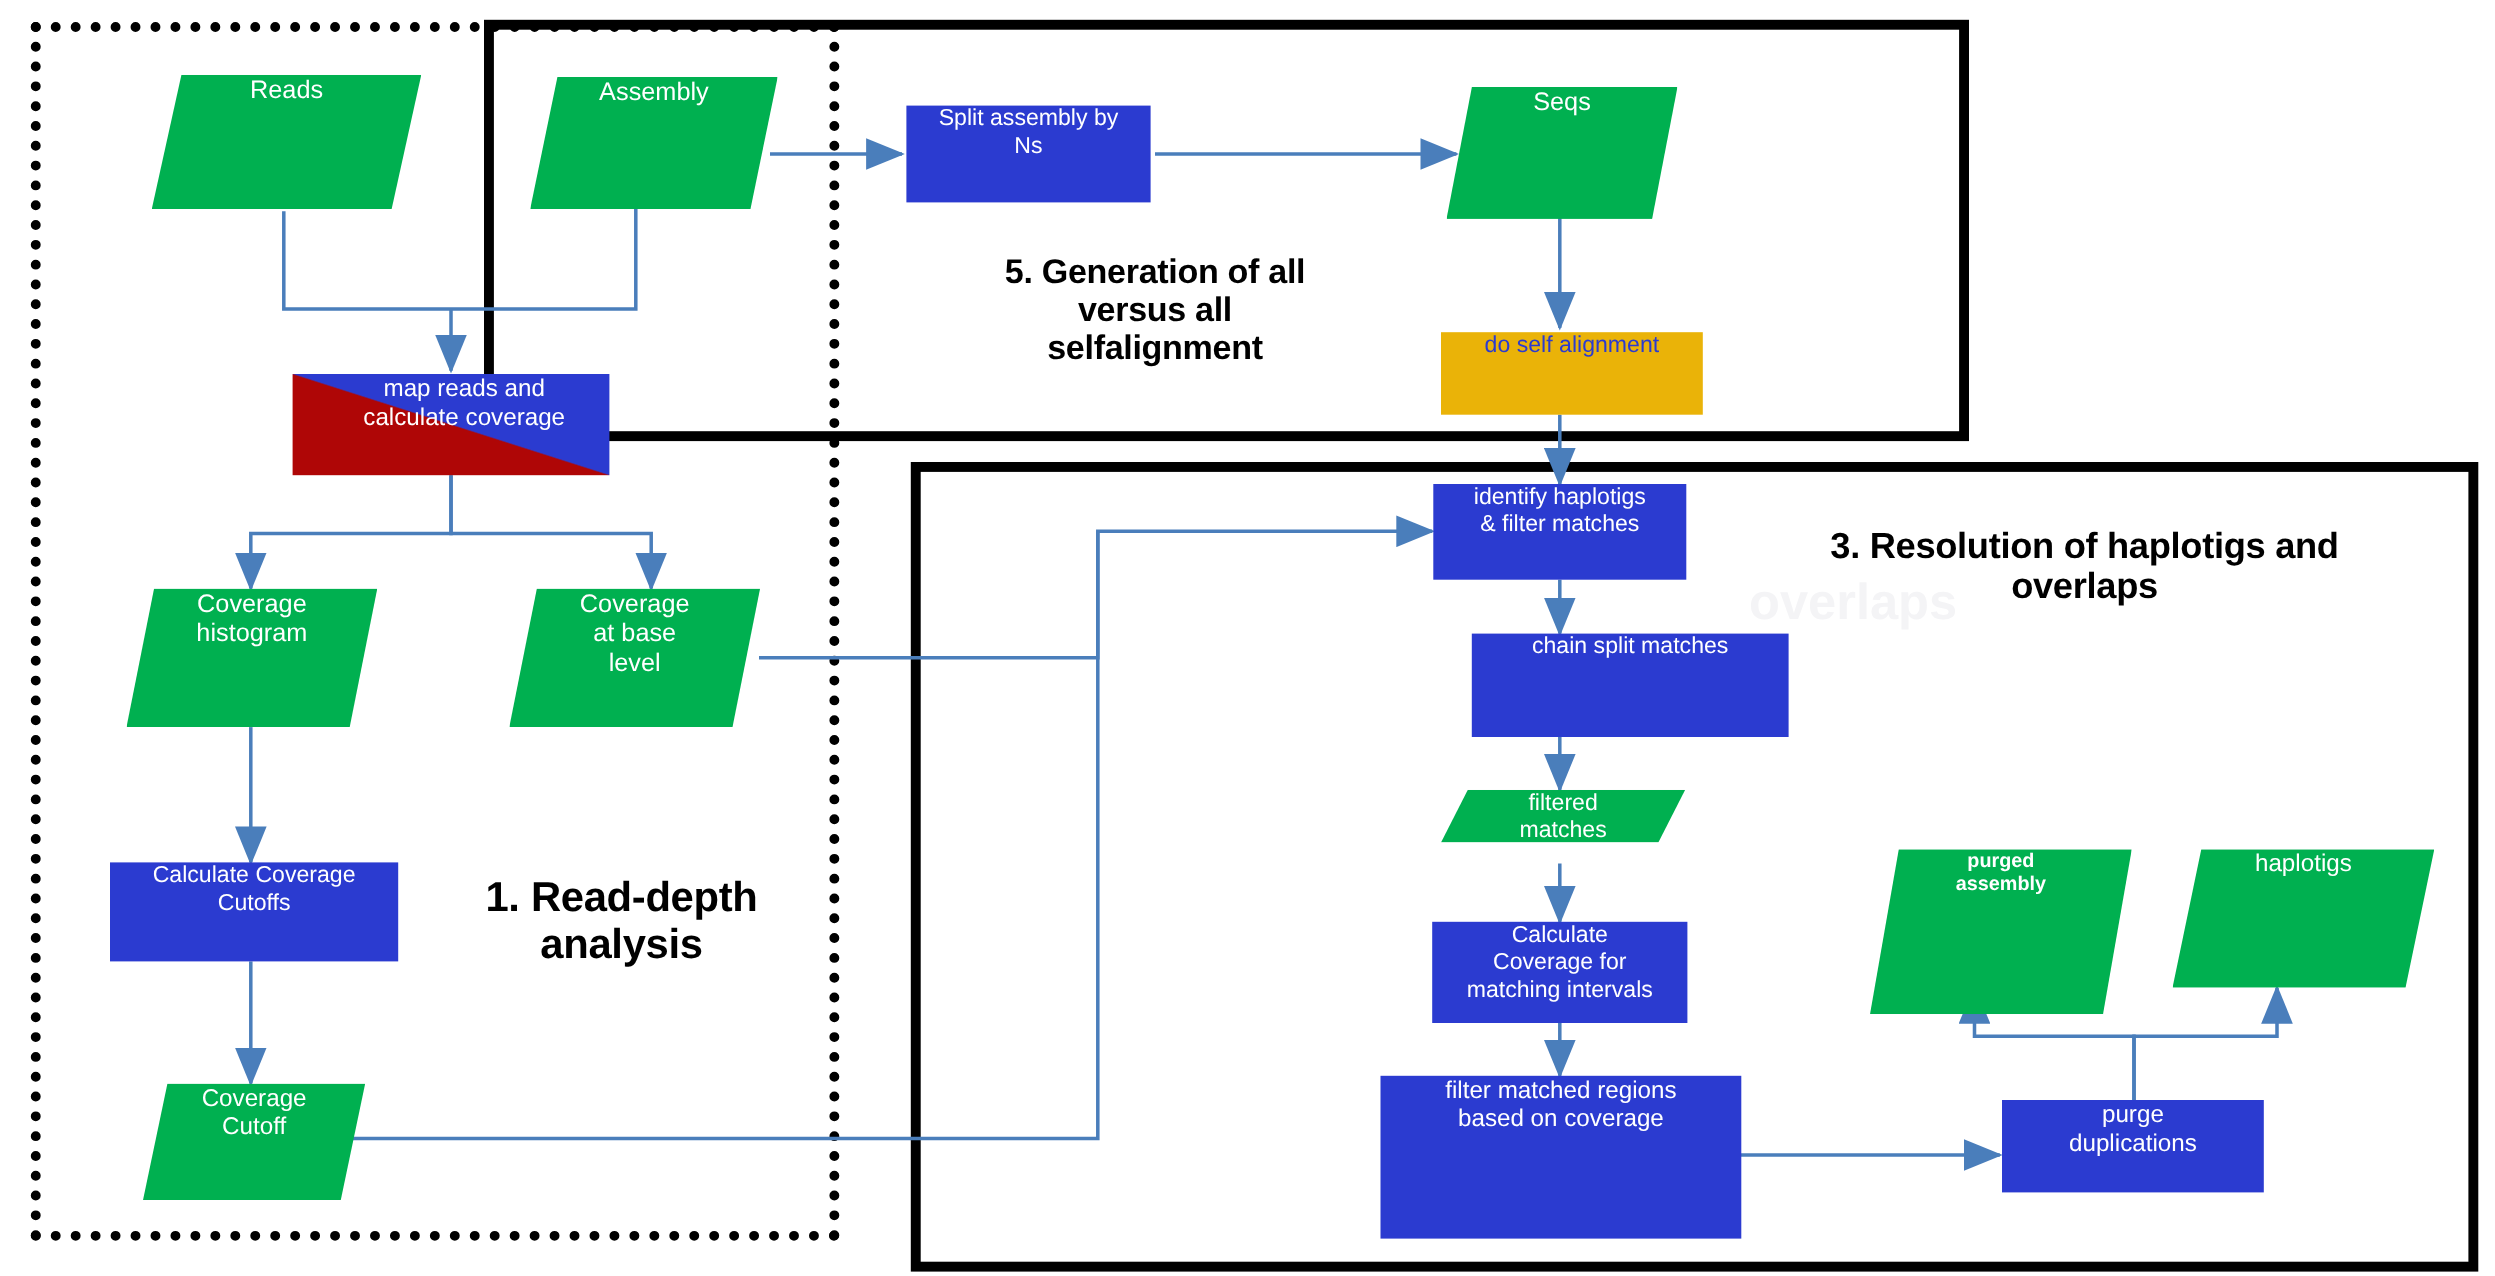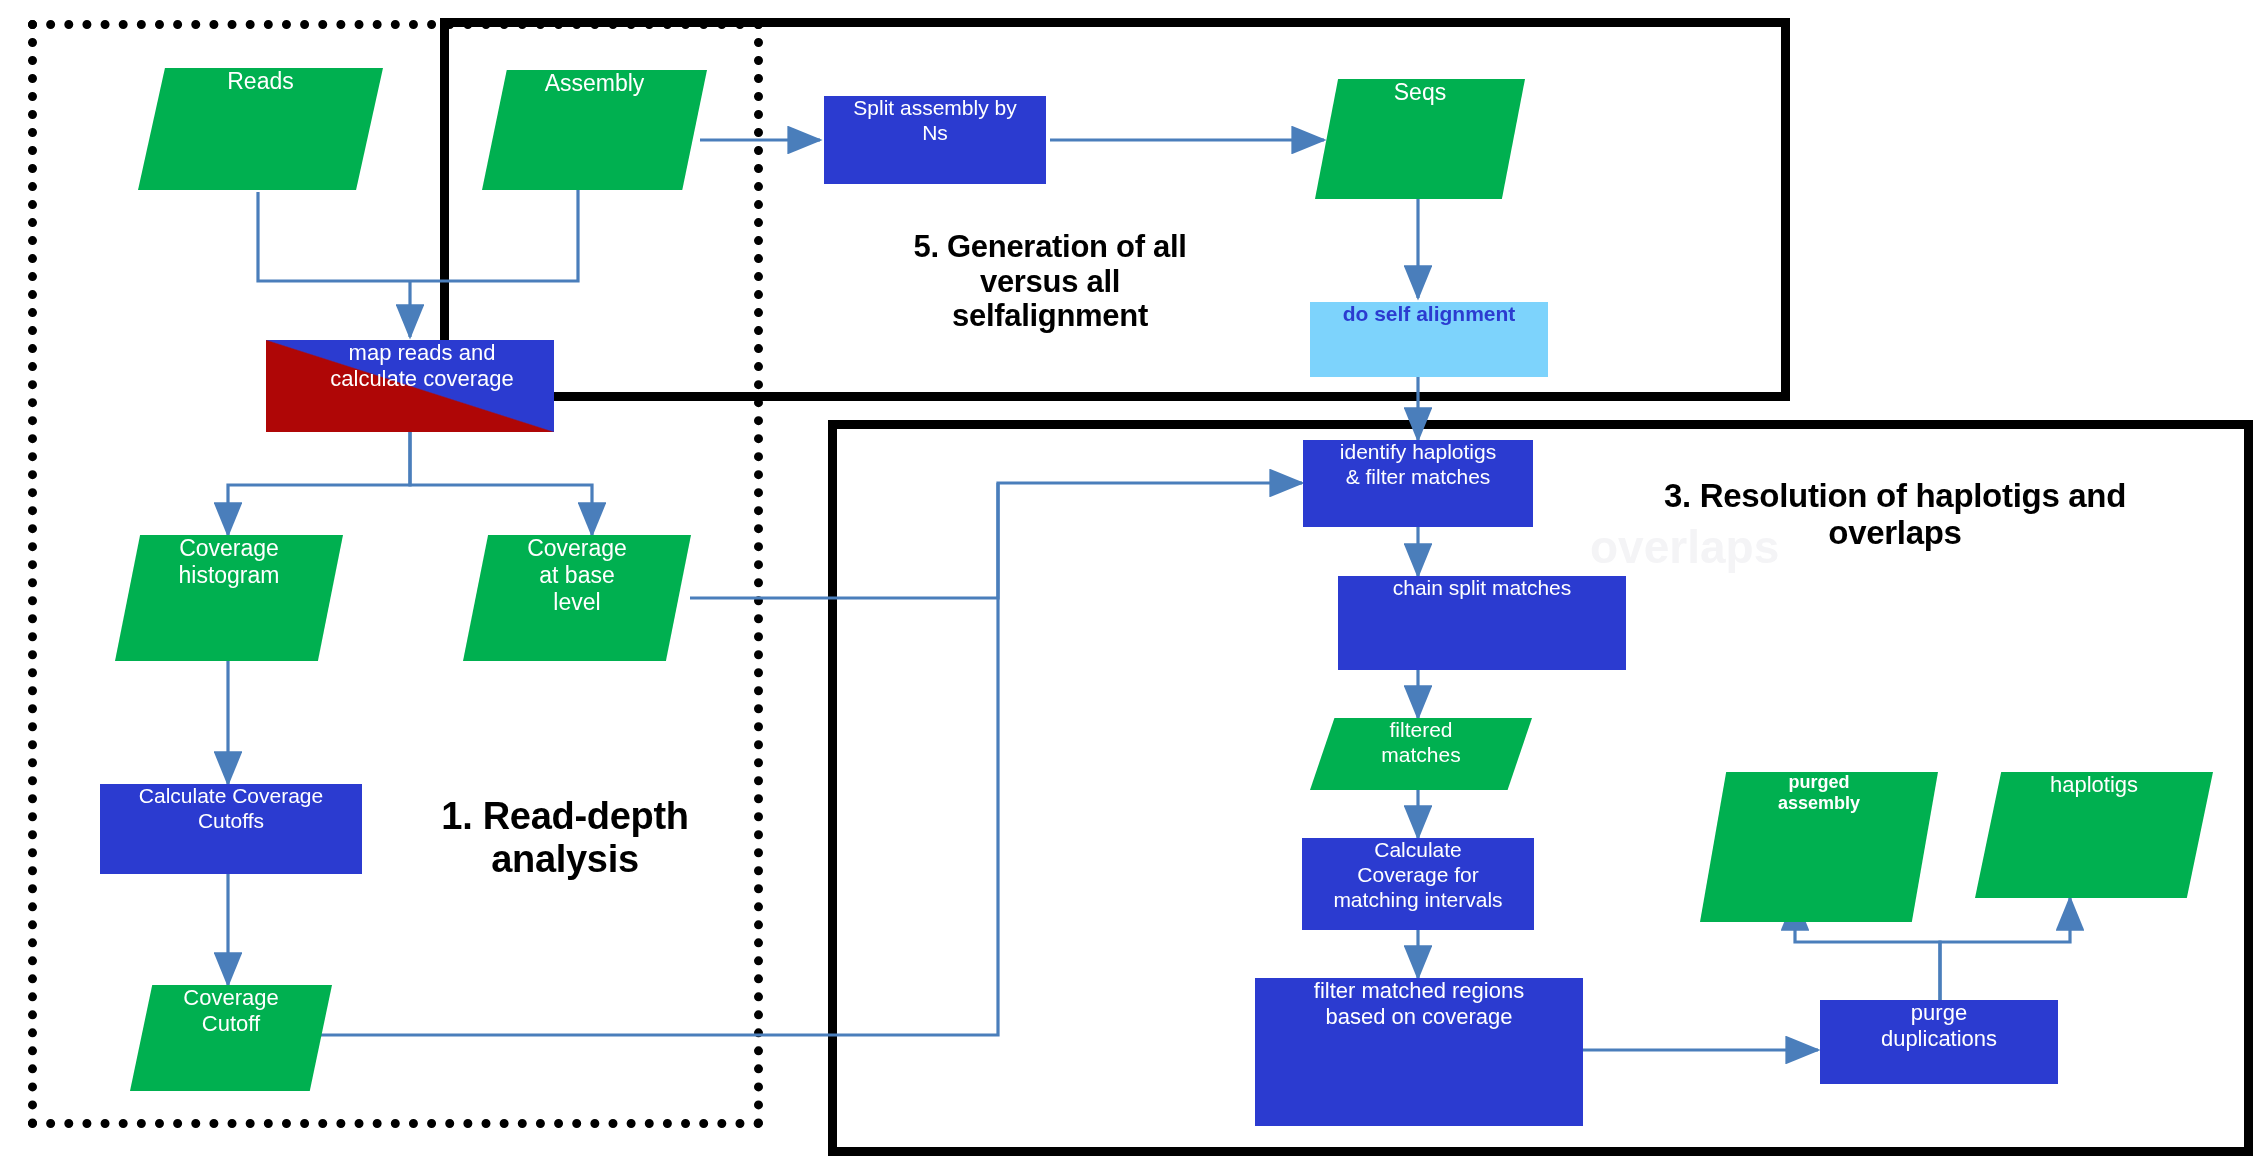--- a/index.html
+++ b/index.html
@@ -54,22 +54,21 @@
     white-space: pre-line;
   }
   .process {
     background: #2B3BD0;
   }
   .data {
     background: #00B050;
     clip-path: polygon(11% 0%, 100% 0%, 89% 100%, 0% 100%);
   }
   .redproc {
-    background: #7dd3fc;
-    font-weight: bold;
+    background: #eab308;
   }
   .split {
     background: linear-gradient(to bottom left, #2B3BD0 0%, #2B3BD0 49.6%, #AF0606 50.4%, #AF0606 100%);
   }
   
   #wires {
     position: absolute;
     left: 0;
     top: 0;
     width: 2268px;
@@ -194,21 +193,21 @@
 
   <div class="node process" style="left:1303px; top:440px; width:230px; height:87px; font-size:21px;">
     <span class="node-label">identify haplotigs
 &amp; filter matches</span>
   </div>
 
   <div class="node process" style="left:1290px; top:576px; width:288px; height:94px; font-size:21px;margin-left:48px;">
     <span class="node-label">chain split matches</span>
   </div>
 
-  <div class="node data" style="left:1310px; top:718px; width:222px; height:72px; font-size:21px;">
+  <div class="node data" style="left:1310px; top:718px; width:222px; height:48px; font-size:21px;">
     <span class="node-label">filtered
 matches</span>
   </div>
 
   <div class="node process" style="left:1302px; top:838px; width:232px; height:92px; font-size:21px;">
     <span class="node-label">Calculate
 Coverage for
 matching intervals</span>
   </div>
 

